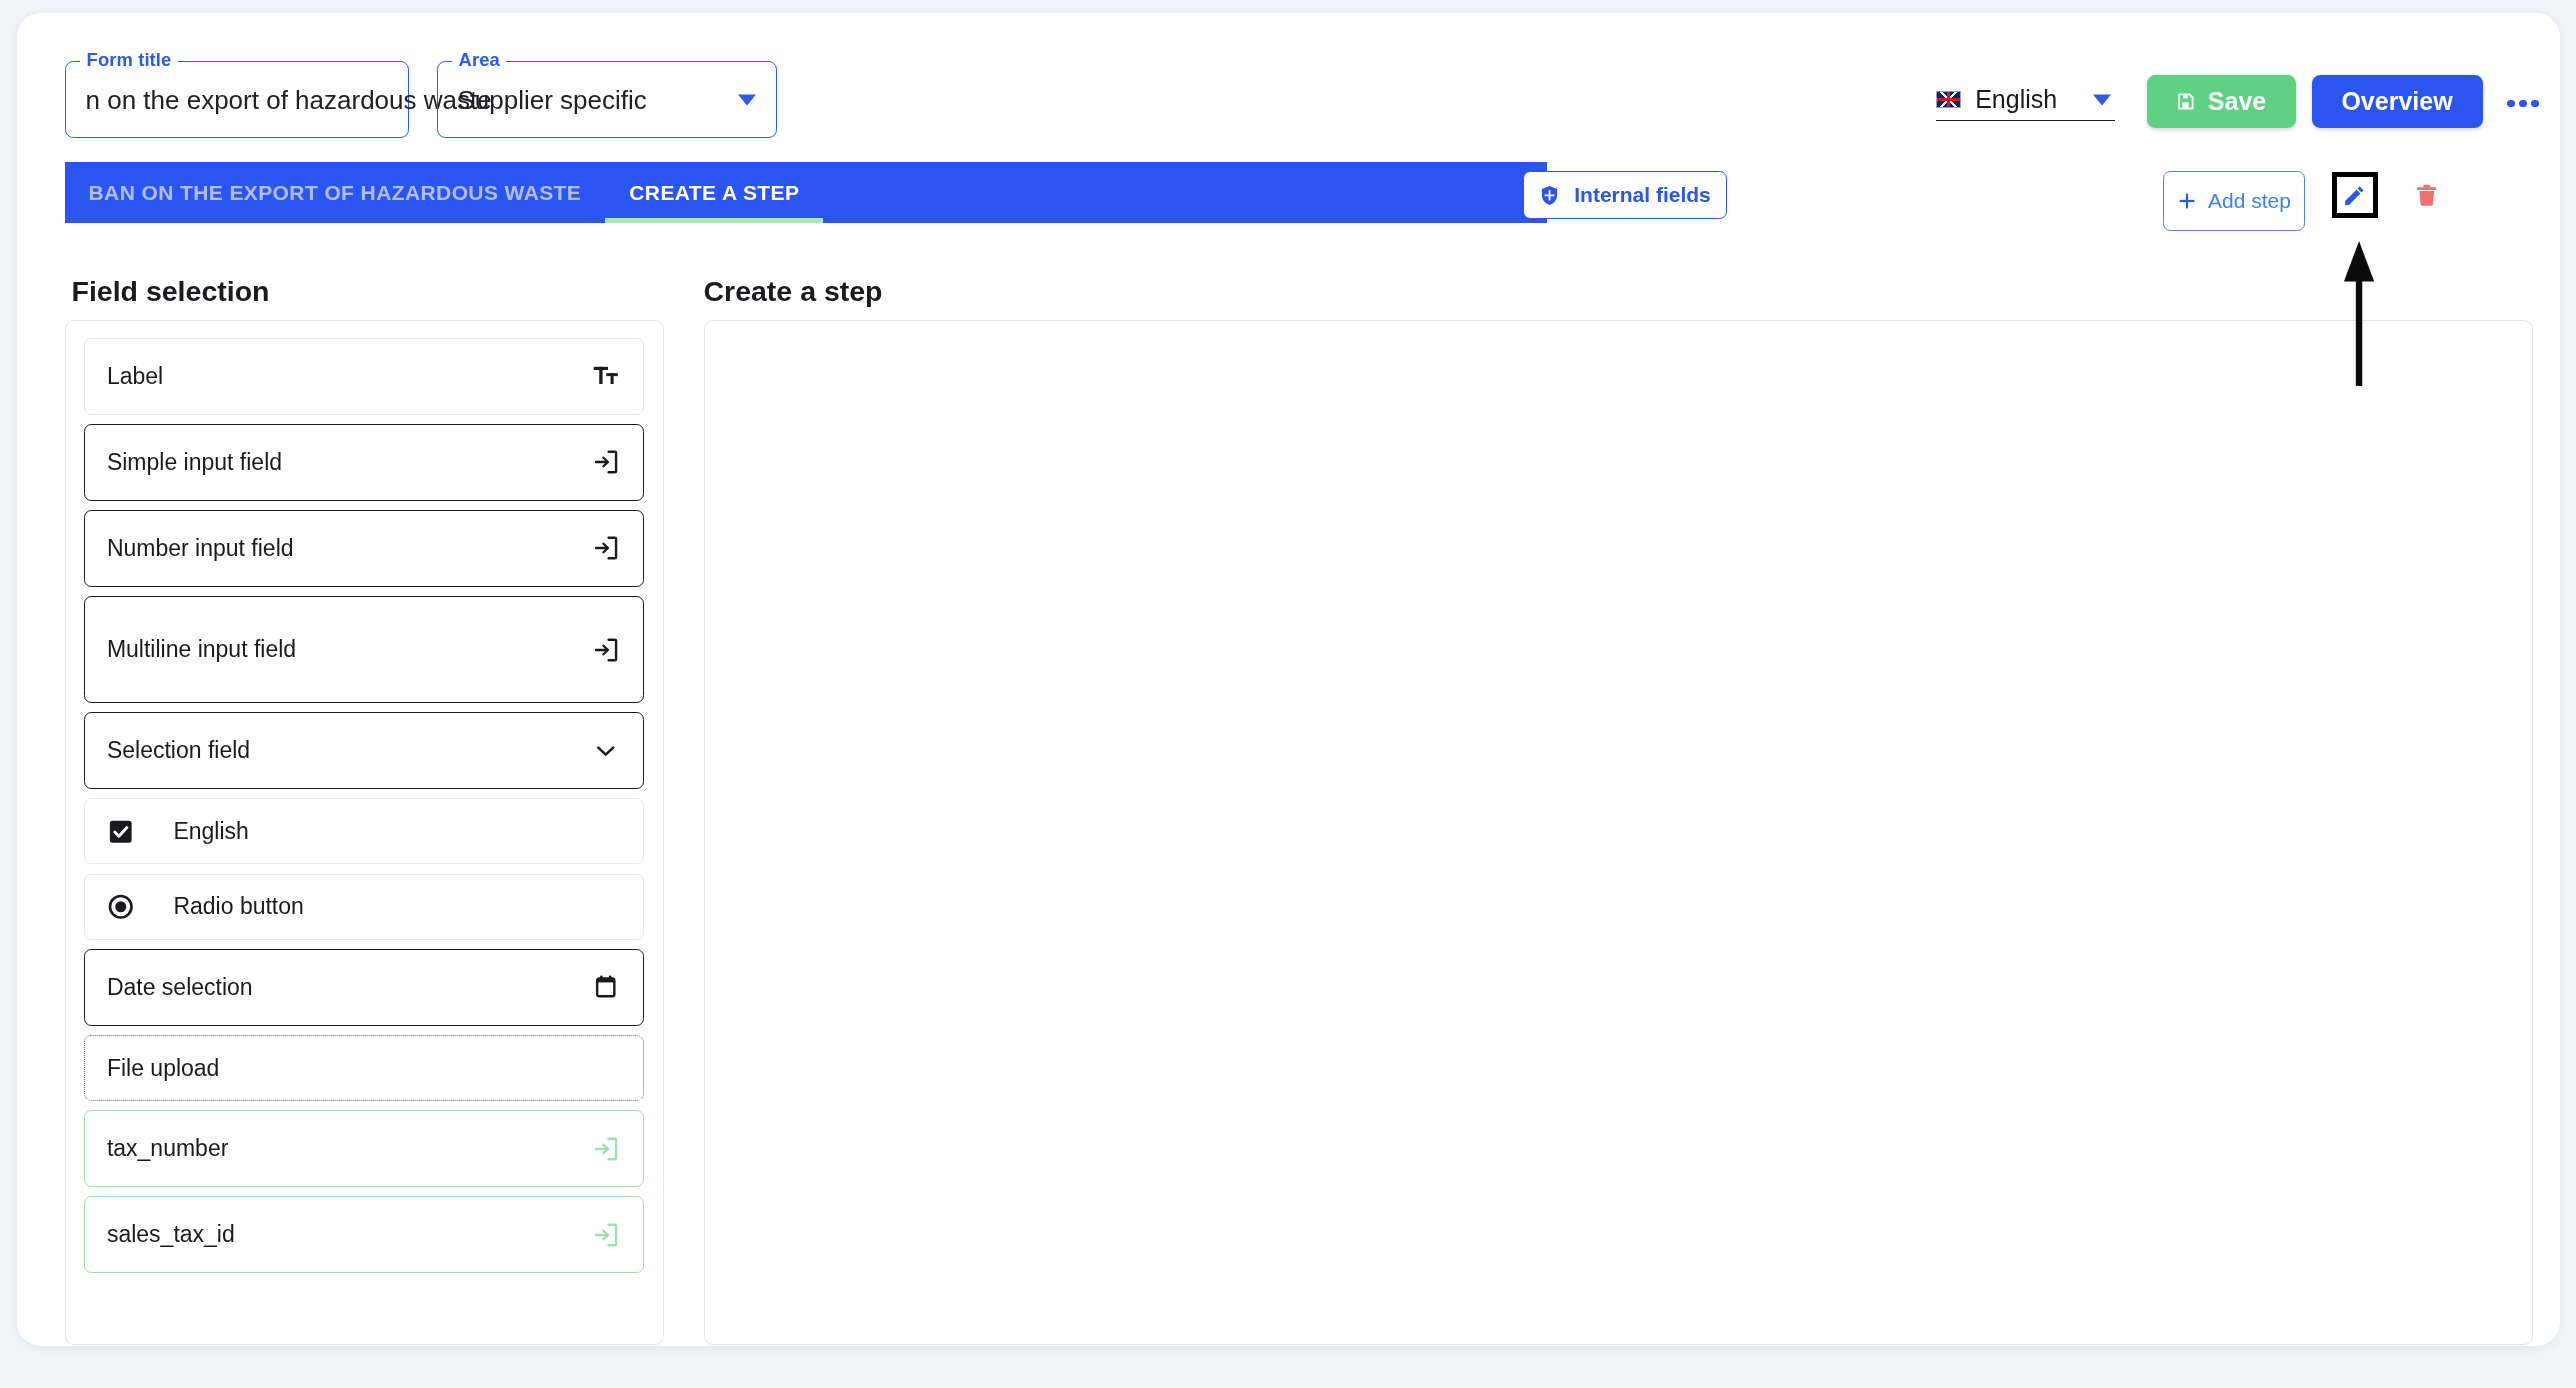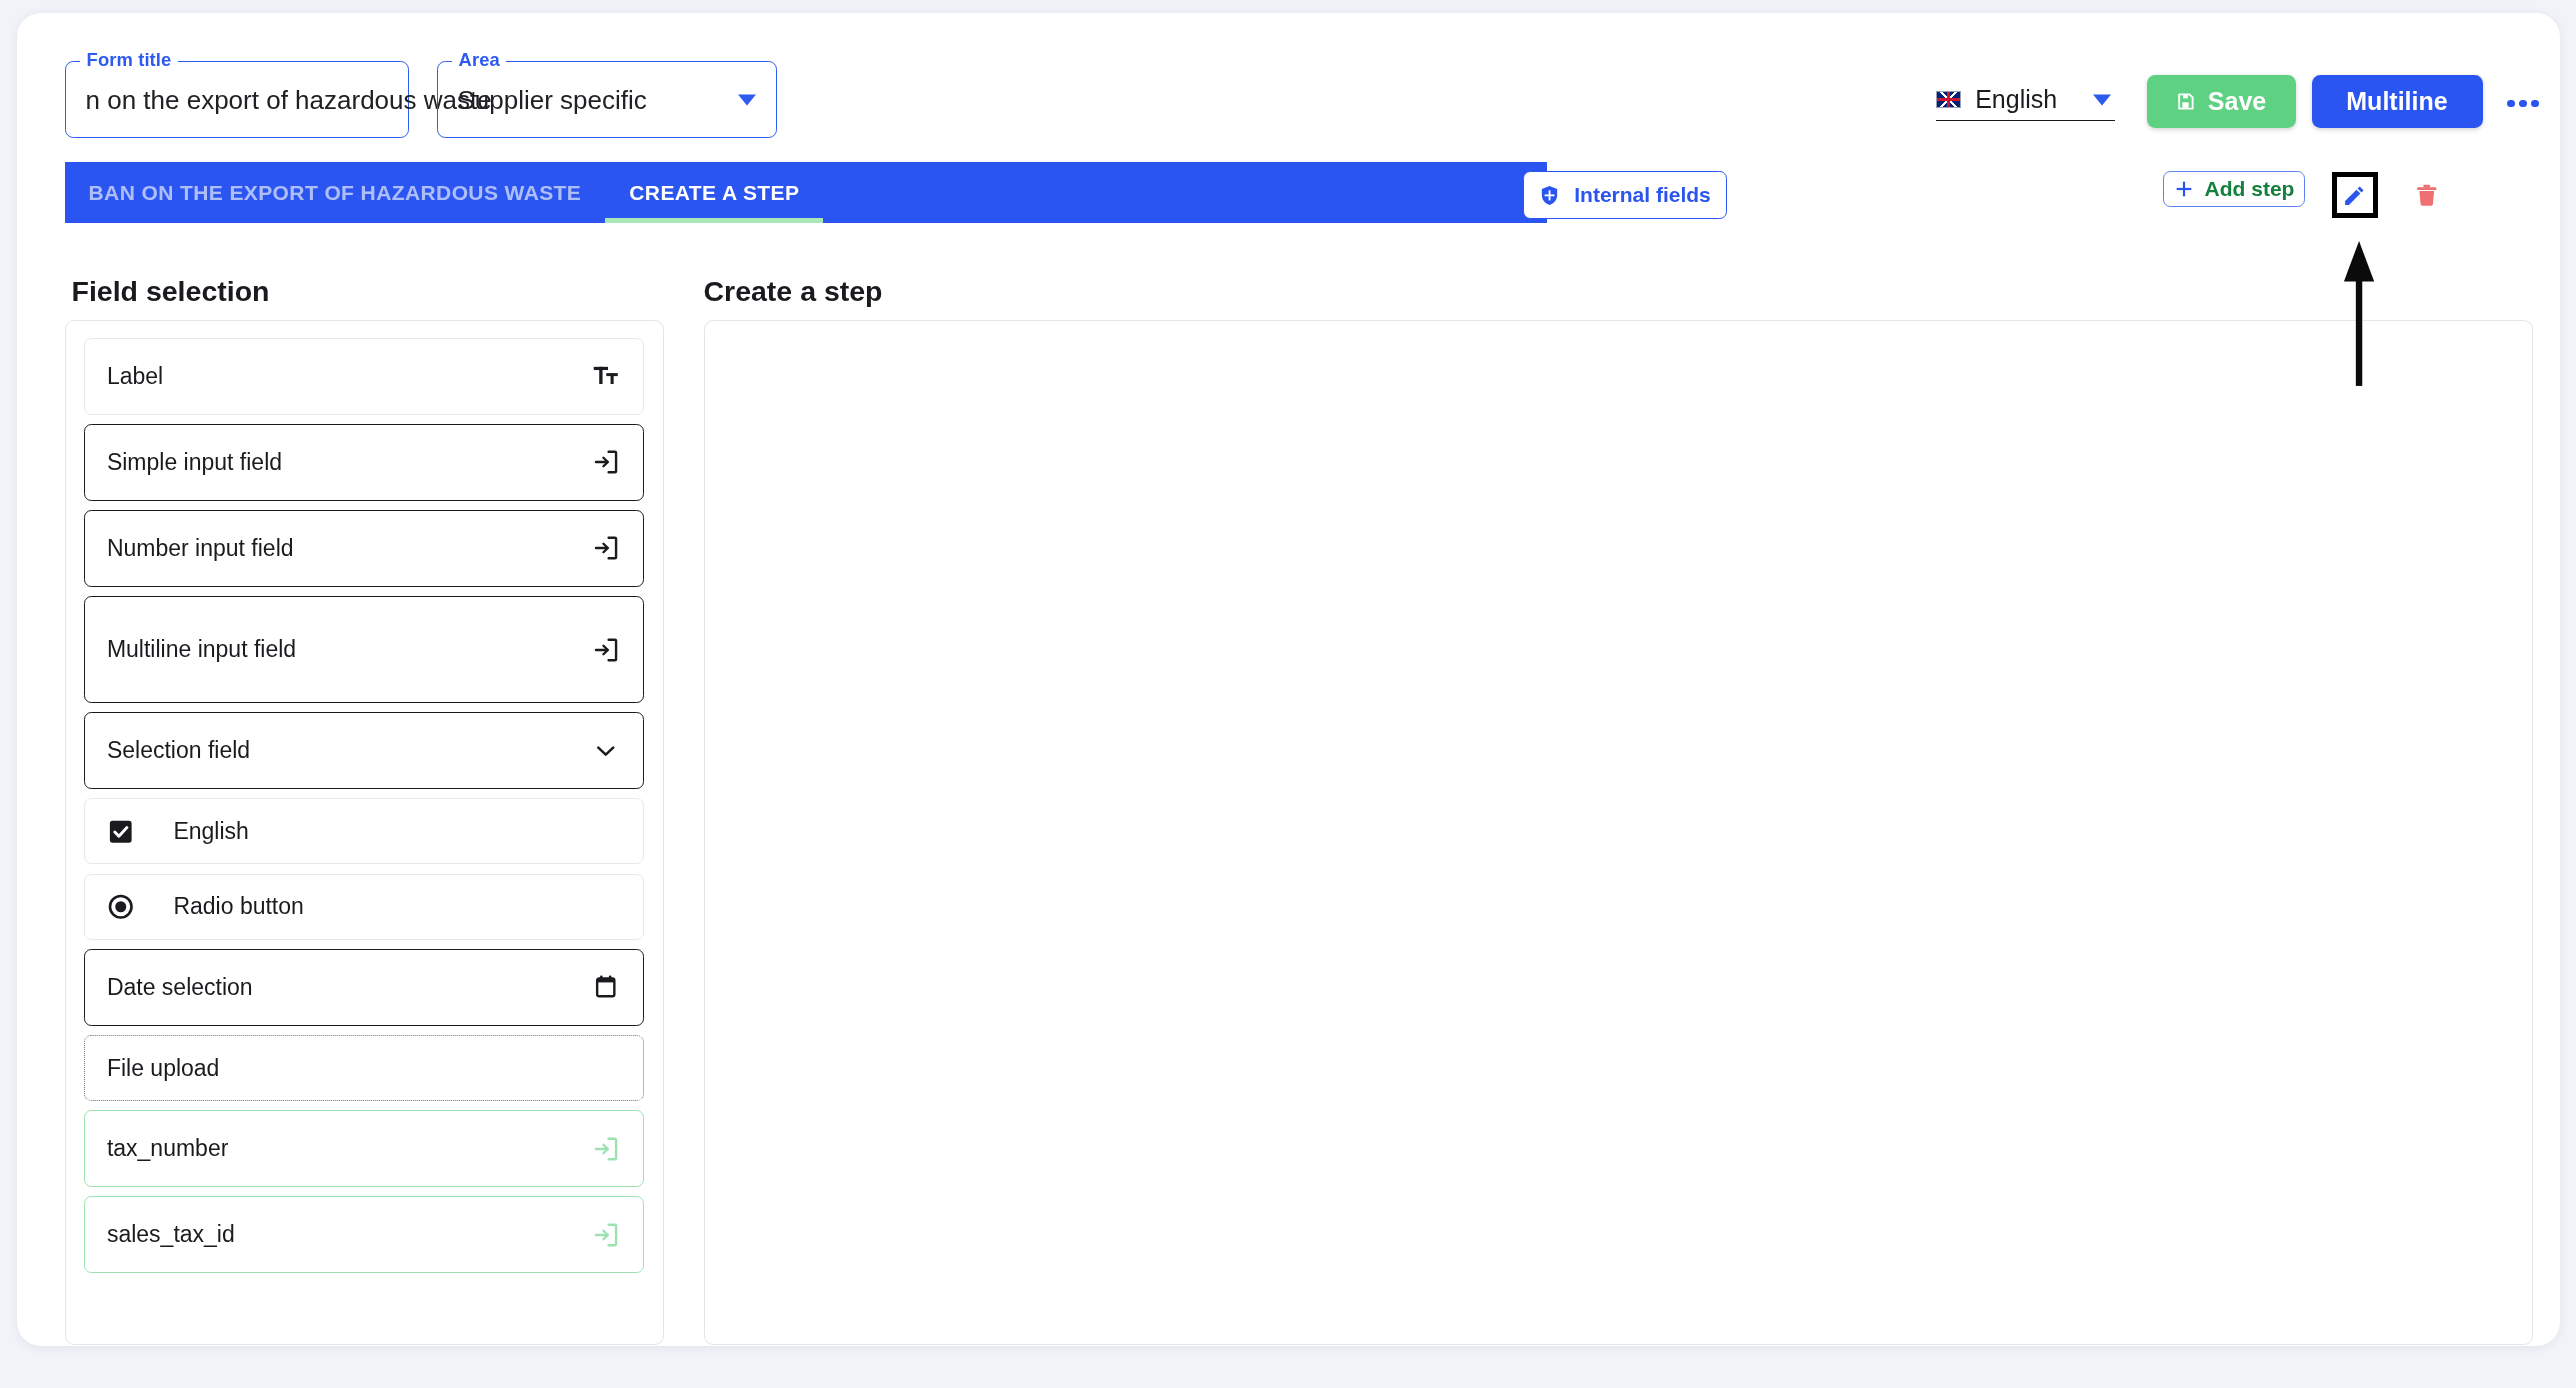--- a/index.html
+++ b/index.html
@@ -137,23 +137,23 @@
     position: absolute; left: 1506px; top: 158px;
     width: 204px; height: 48px;
     background: #ffffff; border: 1.5px solid #2b55f0; border-radius: 7.3px;
     color: #2b55f0; font-size: 21px; font-weight: 700;
     display: flex; align-items: center; justify-content: center; gap: 13px;
     cursor: pointer;
   }
 
   #add-step-button {
     position: absolute; left: 2146px; top: 158px;
-    width: 142px; height: 36px;
+    width: 142px; height: 60px;
     background: #ffffff; border: 1.3px solid #5b7ff5; border-radius: 7.3px;
-    color: #15803d; font-size: 21px; font-weight: 700;
+    color: #3b82f6; font-size: 21px; font-weight: 400;
     display: flex; align-items: center; justify-content: center; gap: 10px;
     cursor: pointer;
   }
 
   #edit-step-button {
     position: absolute; left: 2315px; top: 159px;
     width: 46px; height: 46px;
     background: #ffffff; border: 5.5px solid #000000;
     display: flex; align-items: center; justify-content: center;
     cursor: pointer;
@@ -256,21 +256,21 @@
         <svg width="19" height="19" viewBox="0 0 24 24" fill="none">
           <path d="M4 3h13l4 4v14H4z" stroke="#fff" stroke-width="2.4" stroke-linejoin="round"></path>
           <rect x="8" y="13" width="8" height="7" fill="#fff"></rect>
           <rect x="9" y="3.6" width="6" height="4.5" fill="#fff"></rect>
         </svg>
       </span>
       <span>Save</span>
     </button>
 
     <button class="btn" id="overview-button">
-      <span>Multiline</span>
+      <span>Overview</span>
     </button>
 
     <button id="more-menu-button" class="btn">
       <i></i>
       <i></i>
       <i></i>
     </button>
   </div>
 
   <div id="tabstrip">

